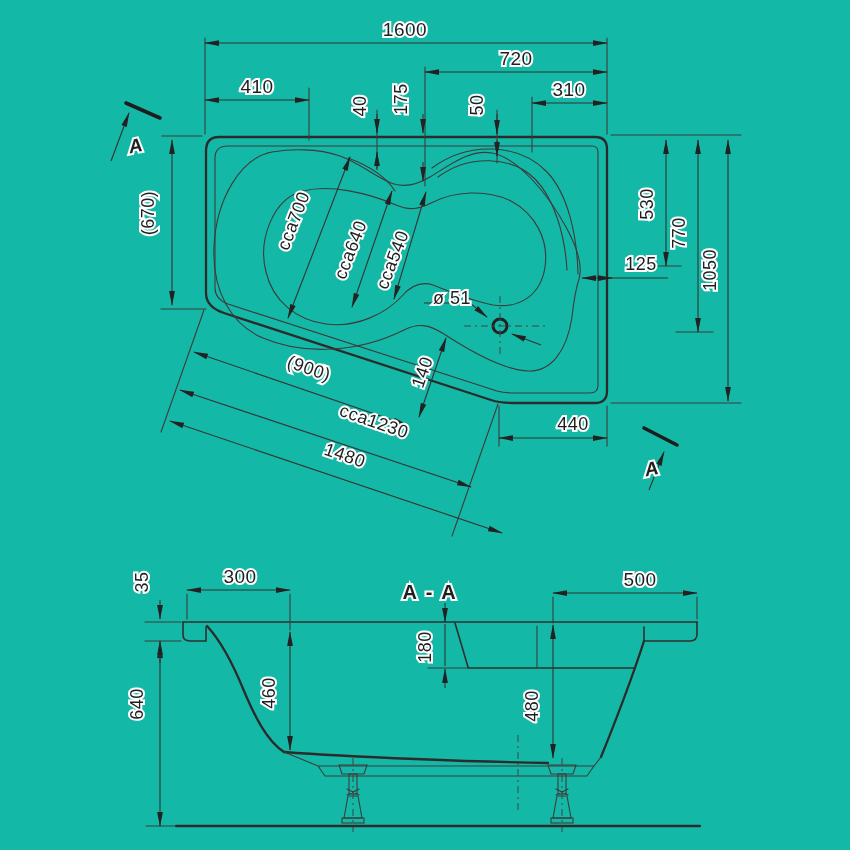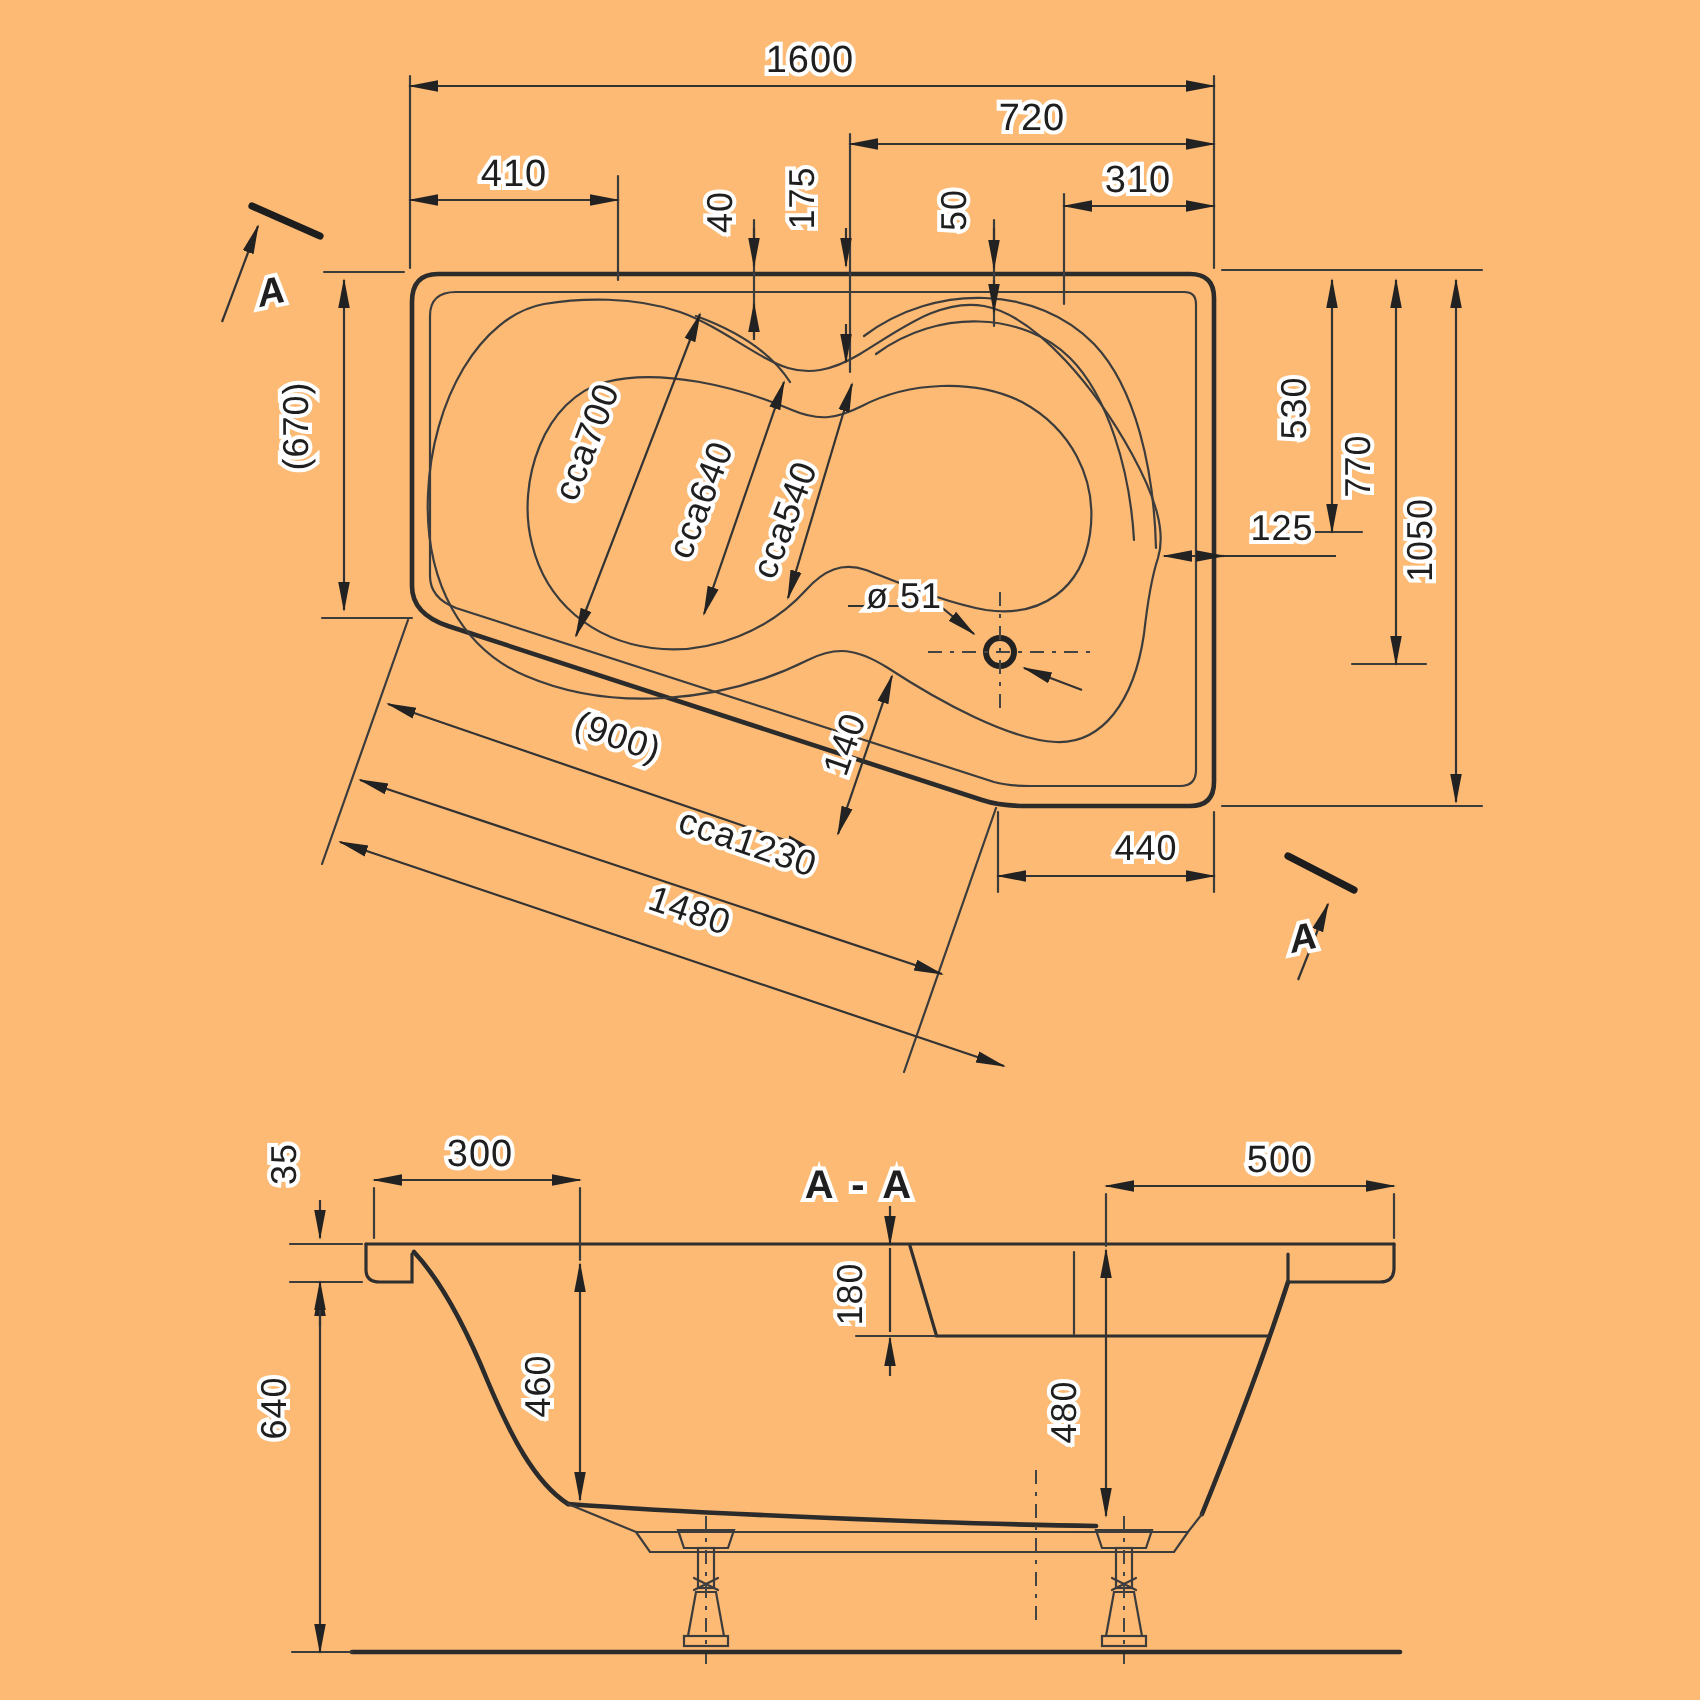--- a/index.html
+++ b/index.html
@@ -1,16 +1,16 @@
 <!DOCTYPE html>
 <html><head>
 <meta charset="utf-8">
 <style>
   html,body{margin:0;padding:0;background:#ffffff;}
-  .page{width:850px;height:850px;background:#fdba74;position:relative;overflow:hidden;}
+  .page{width:850px;height:850px;background:#14b8a6;position:relative;overflow:hidden;}
   svg{display:block;}
   text{font-family:"Liberation Sans",sans-serif;font-size:18px;fill:#1f1f1f;
        paint-order:stroke;stroke:#ffffff;stroke-width:4px;letter-spacing:0.5px;}
   text.big{font-size:19px;}
   text.title{font-size:20px;font-weight:bold;letter-spacing:2px;}
   text.mark{font-size:19px;font-weight:bold;font-style:italic;}
   .thick{stroke:#2b2b2b;stroke-width:2.3;fill:none;stroke-linecap:round;}
   .med{stroke:#2f2f2f;stroke-width:1.6;fill:none;stroke-linecap:round;}
   .thin{stroke:#3c3c3c;stroke-width:1.1;fill:none;stroke-linecap:round;}
   .dim{stroke:#333333;stroke-width:1.1;fill:none;}

